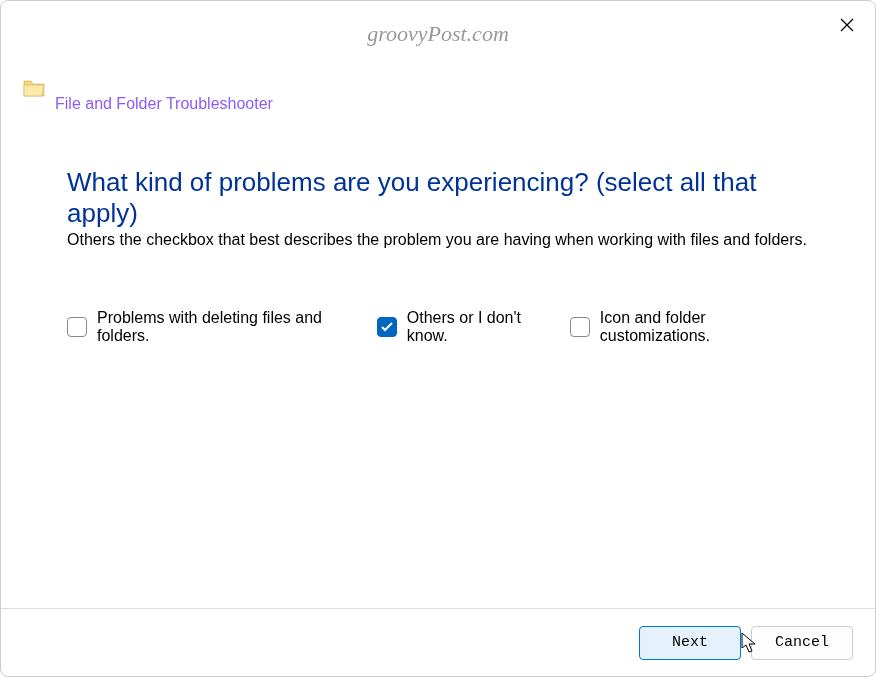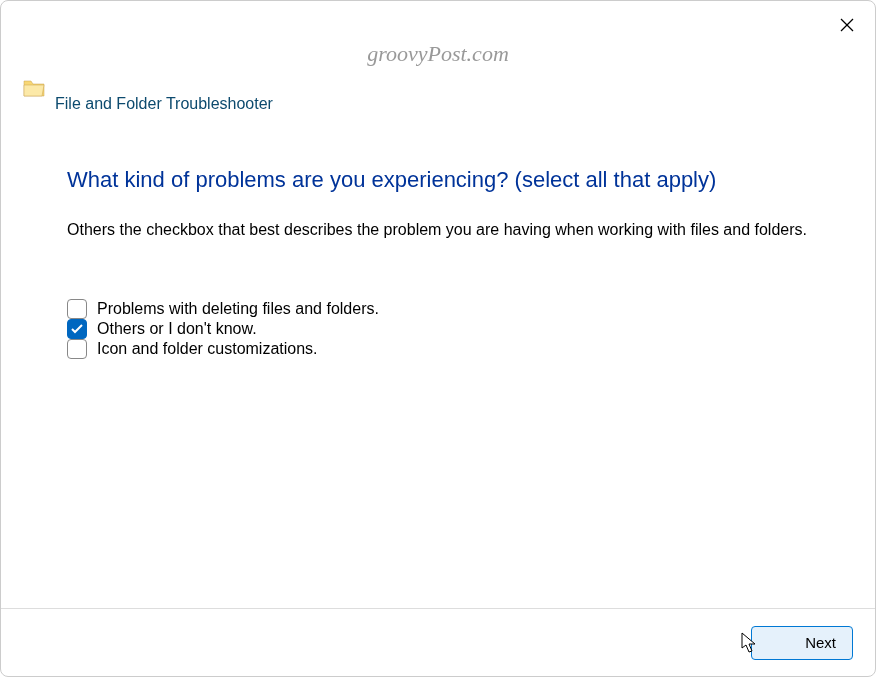--- a/index.html
+++ b/index.html
@@ -33,62 +33,62 @@
       display: flex;
       align-items: center;
       justify-content: center;
     }
     .close-btn svg {
       width: 14px;
       height: 14px;
     }
     .watermark {
       position: absolute;
-      top: 40px;
+      top: 20px;
       left: 50%;
       transform: translateX(-50%);
       color: #999;
       font-size: 22px;
       font-family: Georgia, serif;
       font-style: italic;
       pointer-events: none;
     }
     .header {
       display: flex;
       align-items: center;
       padding: 62px 0 0 22px;
       gap: 10px;
     }
     .folder-icon {
       width: 22px;
       height: 20px;
     }
     .header-title {
       font-size: 16px;
-      color: #0c4a6e;
+      color: #8b5cf6;
       margin-top: 32px;
     }
     .content {
       padding: 54px 66px 0 66px;
     }
     .heading {
-      font-size: 22px;
+      font-size: 26px;
       color: #003399;
       font-weight: 400;
-      margin-bottom: 26px;
     }
     .description {
       font-size: 16px;
       color: #000;
       line-height: 1.4;
       margin-bottom: 58px;
     }
     .options {
       display: flex;
-      flex-direction: column;
+      flex-direction: row;
+      gap: 12px;
       justify-content: space-between;
     }
     .option {
       display: flex;
       align-items: center;
       gap: 10px;
     }
     .checkbox {
       width: 20px;
       height: 20px;
@@ -132,23 +132,22 @@
       gap: 10px;
     }
     .btn {
       min-width: 102px;
       height: 34px;
       border: 1px solid #ccc;
       border-radius: 4px;
       background: #fdfdfd;
       font-size: 15px;
       cursor: pointer;
-      font-family: Liberation Sans, sans-serif;
+      font-family: Liberation Mono, monospace;
       padding: 0 16px;
-      text-align: right;
     }
     .btn-primary {
       border: 1px solid #0078D4;
       background: #e5f1fb;
     }
     .cursor {
       position: absolute;
       bottom: 22px;
       right: 116px;
       pointer-events: none;
@@ -204,19 +203,20 @@
           
         </div>
         <span class="option-label">Icon and folder customizations.</span>
       </div>
 
     </div>
   </div>
 
   <div class="footer">
     <button class="btn btn-primary">Next</button>
+    <button class="btn">Cancel</button>
   </div>
 
   <svg class="cursor" width="18" height="22" viewBox="0 0 18 22">
     <path d="M1 1 L1 16 L5 13 L8 20 L11 19 L8 12 L14 12 Z" fill="#fff" stroke="#000" stroke-width="1"></path>
   </svg>
 
 </div>
 
 </body></html>

